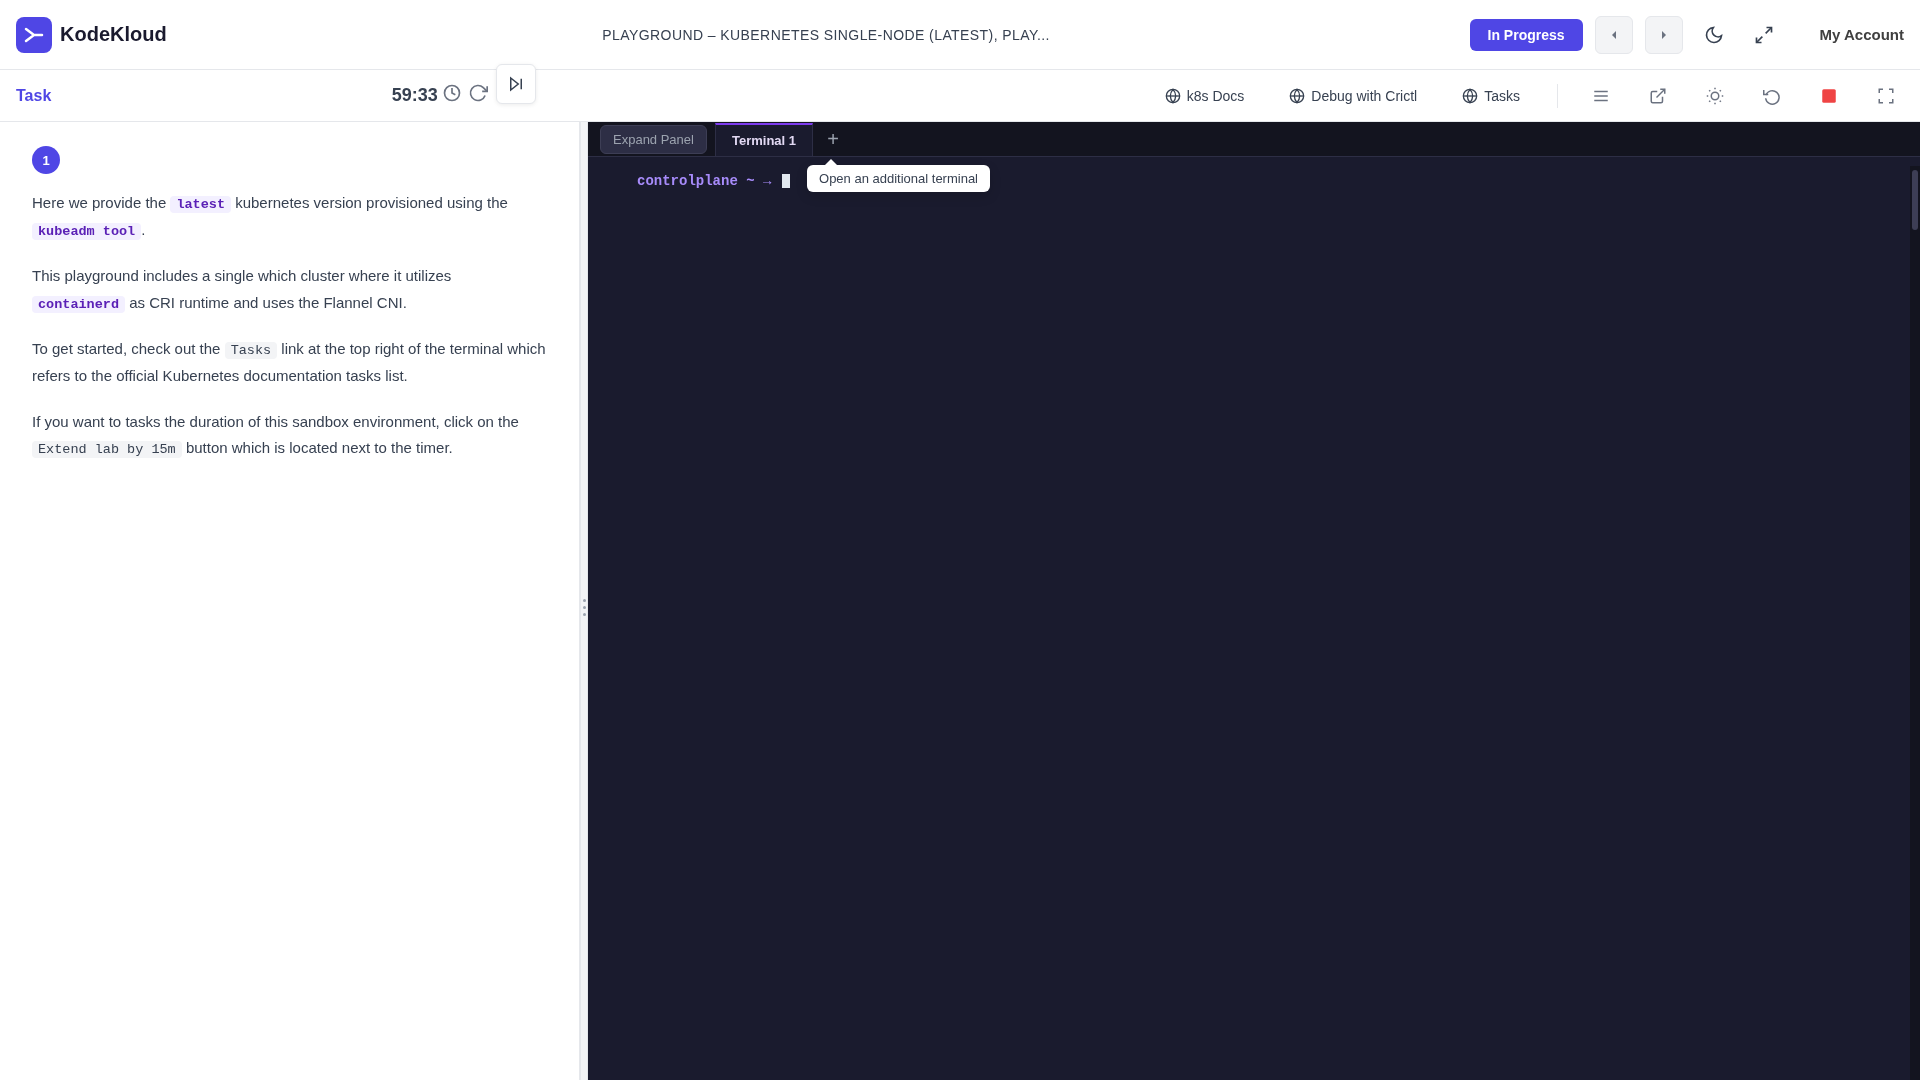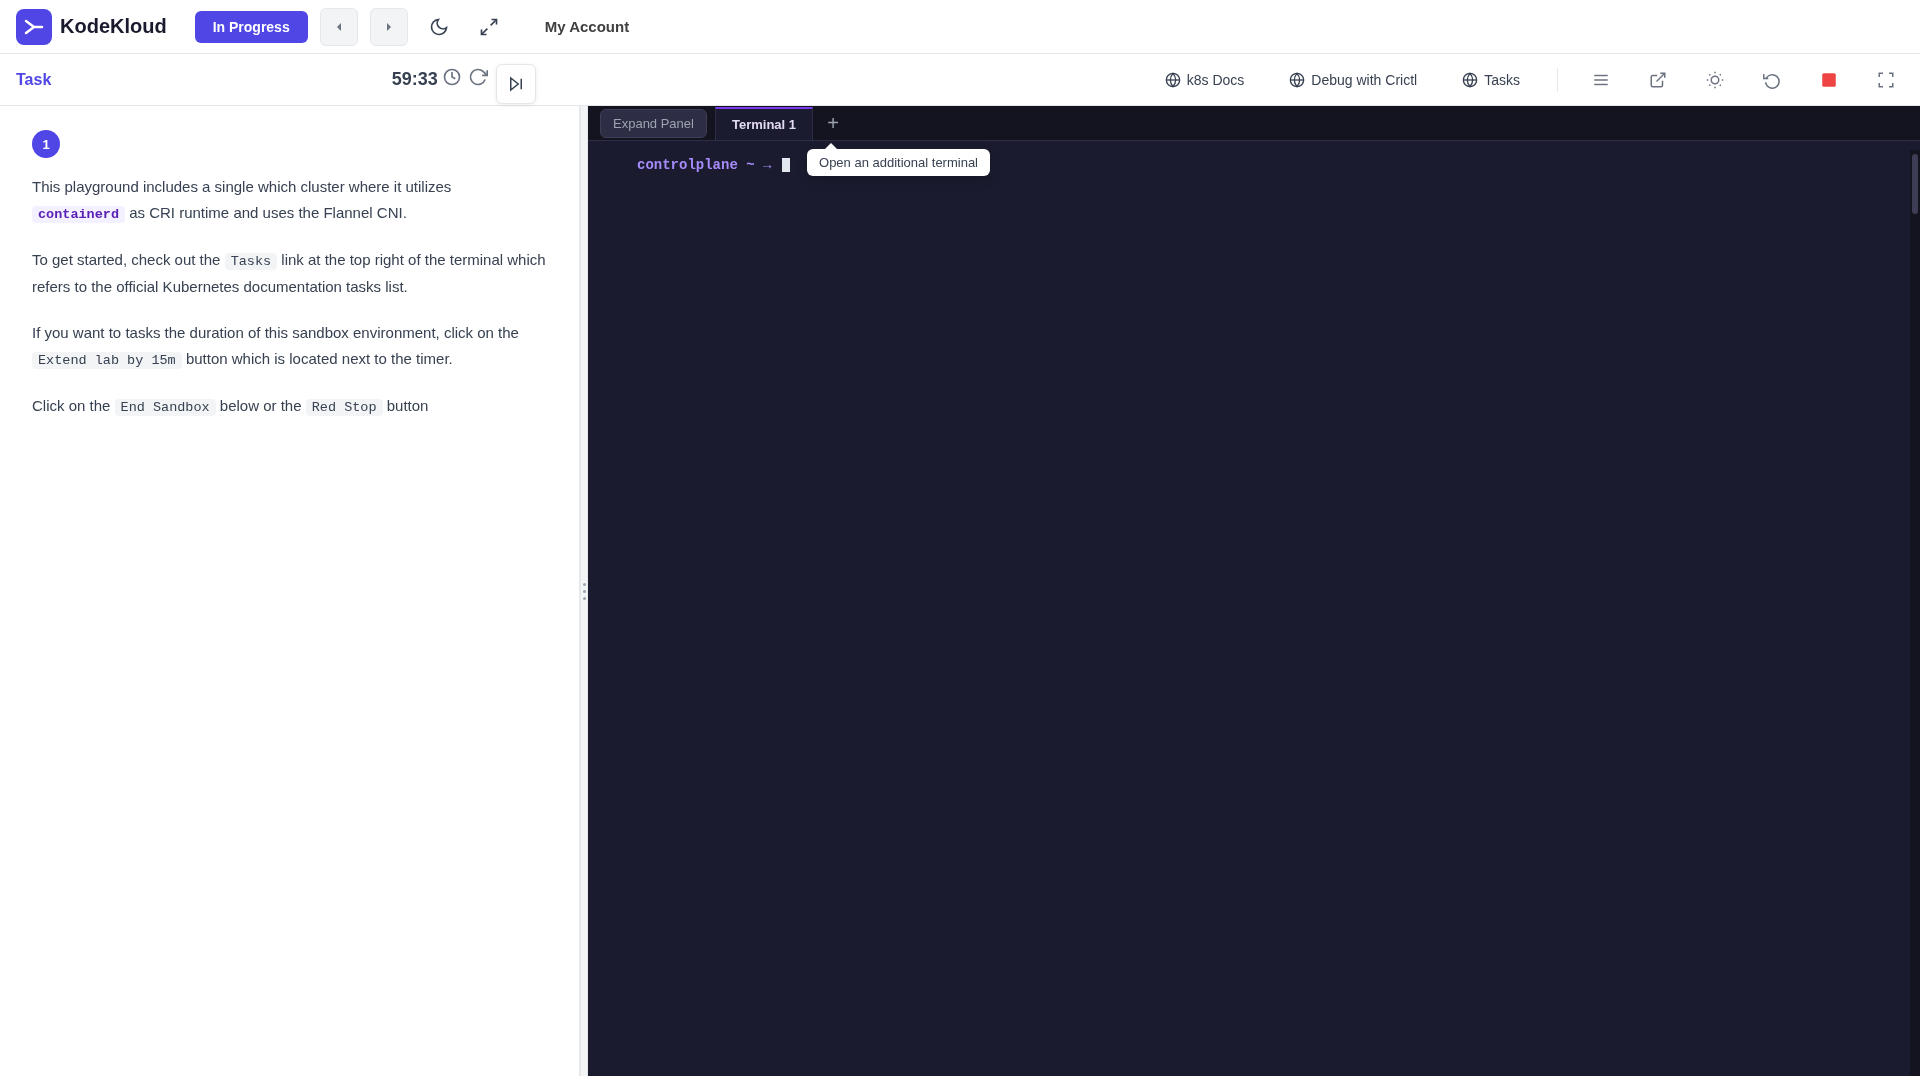--- a/index.html
+++ b/index.html
@@ -2,21 +2,21 @@
 <html><head>
   <meta charset="utf-8">
   <style>
     * { box-sizing: border-box; margin: 0; padding: 0; }
     body { font-family: -apple-system, BlinkMacSystemFont, 'Segoe UI', sans-serif; background: #fff; width: 1920px; height: 1080px; overflow: hidden; }
 
     
     .top-nav {
       display: flex;
       align-items: center;
-      height: 54px;
+      height: 70px;
       background: #fff;
       border-bottom: 1px solid #e5e7eb;
       padding: 0 16px;
       gap: 12px;
     }
     .logo-area {
       display: flex;
       align-items: center;
       gap: 8px;
       margin-right: 16px;
@@ -403,20 +403,21 @@
 
   <div class="logo-area">
     <svg class="logo-icon" viewBox="0 0 36 36" fill="none" xmlns="http://www.w3.org/2000/svg">
       <rect width="36" height="36" rx="8" fill="#4f46e5"></rect>
       <path d="M10 12 L18 18 L10 24" stroke="white" stroke-width="2.5" stroke-linecap="round" stroke-linejoin="round"></path>
       <path d="M19 18 H26" stroke="white" stroke-width="2.5" stroke-linecap="round"></path>
     </svg>
     <span class="logo-text">KodeKloud</span>
   </div>
 
+  <span class="playground-title">PLAYGROUND – KUBERNETES SINGLE-NODE (LATEST), PLAY...</span>
 
   <button class="in-progress-btn">In Progress</button>
 
   <div class="nav-icon-btn">
     <svg width="16" height="16" viewBox="0 0 16 16" fill="currentColor">
         <path d="M10 12L6 8l4-4"></path>
       </svg>
   </div>
   <div class="nav-icon-btn">
     <svg width="16" height="16" viewBox="0 0 16 16" fill="currentColor">
@@ -545,36 +546,36 @@
     </div>
   </div>
 </div>
 
 <div class="main-area">
 
   <div class="task-panel">
     <div class="step-badge">1</div>
 
 
+    <p>
+      <span>Here we provide the </span><code>latest</code><span> kubernetes version provisioned using the </span><code>kubeadm tool</code><span>.</span>
+    </p>
 
     <p>
       <span>This playground includes a single which cluster where it utilizes </span><code>containerd</code><span> as CRI runtime and uses the Flannel CNI.</span>
     </p>
 
     <p>
       <span>To get started, check out the </span><span class="inline-code-gray">Tasks</span><span> link at the top right of the terminal which refers to the official Kubernetes documentation tasks list.</span>
     </p>
 
     <p>
       <span>If you want to tasks the duration of this sandbox environment, click on the </span><span class="inline-code-gray">Extend lab by 15m</span><span> button which is located next to the timer.</span>
     </p>
 
-    <p>
-      <span>Click on the </span><span class="inline-code-gray">End Sandbox</span><span> below or the </span><span class="inline-code-gray">Red Stop</span><span> button</span>
-    </p>
   </div>
 
   <div class="play-btn-area">
     <div class="play-btn">
       <svg width="18" height="18" viewBox="0 0 24 24" fill="none" stroke="currentColor" stroke-width="2">
         <polygon points="5 4 15 12 5 20 5 4"></polygon>
           <line x1="19" y1="5" x2="19" y2="19"></line>
       </svg>
     </div>
   </div>

